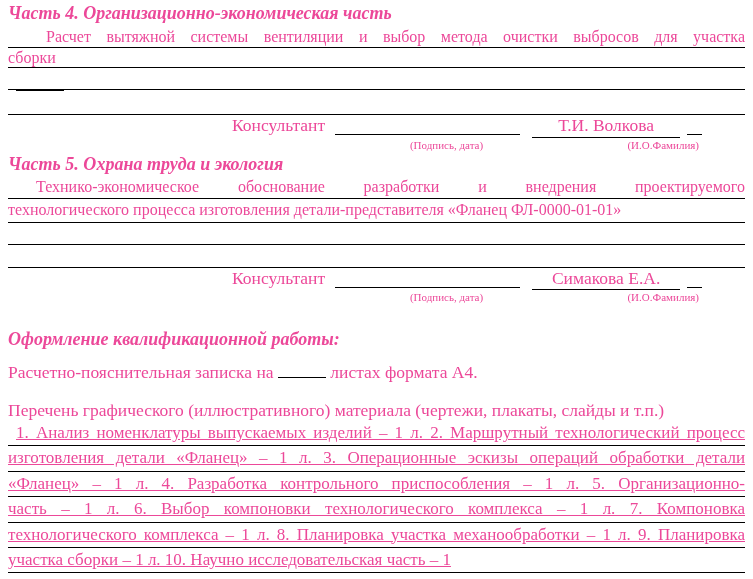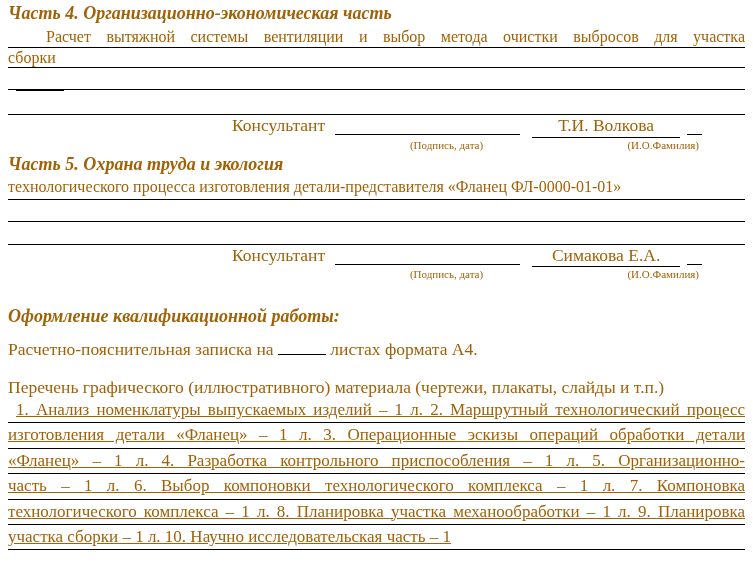--- a/index.html
+++ b/index.html
@@ -2,21 +2,21 @@
 <html><head>
 <meta charset="utf-8">
 <style>
   * { margin: 0; padding: 0; box-sizing: border-box; }
   html, body { background: #ffffff; }
   .page {
     position: relative;
     width: 753px;
     height: 579px;
     background: #ffffff;
-    color: #a16207;
+    color: #ec4899;
     font-family: "Liberation Serif", "DejaVu Serif", serif;
     padding: 2px 8px 0 8px;
     overflow: hidden;
   }
   .heading {
     font-size: 18px;
     font-weight: bold;
     font-style: italic;
     line-height: 23px;
     white-space: nowrap;
@@ -138,20 +138,21 @@
     <span class="sig-tail"></span>
   </div>
   <div class="sub-row">
     <span class="sub-spacer"></span>
     <span class="sub-sig">(Подпись, дата)</span>
     <span class="sub-fam">(И.О.Фамилия)</span>
   </div>
 
   <div class="heading h-part5">Часть 5. Охрана труда и экология</div>
 
+  <div class="uline just l-p5-1"><span class="tab tab28"></span><span>Технико-экономическое обоснование разработки и внедрения проектируемого</span></div>
   <div class="uline l-p5-2"><span>технологического процесса изготовления детали-представителя «Фланец ФЛ-0000-01-01»</span></div>
 
   <div class="blank-line bl-3"></div>
   <div class="blank-line bl-4"></div>
 
   <div class="sig-row sig-2">
     <span class="sig-indent"></span>
     <span class="sig-label">Консультант</span>
     <span class="sig-line"></span>
     <span class="sig-name">Симакова Е.А.</span>

